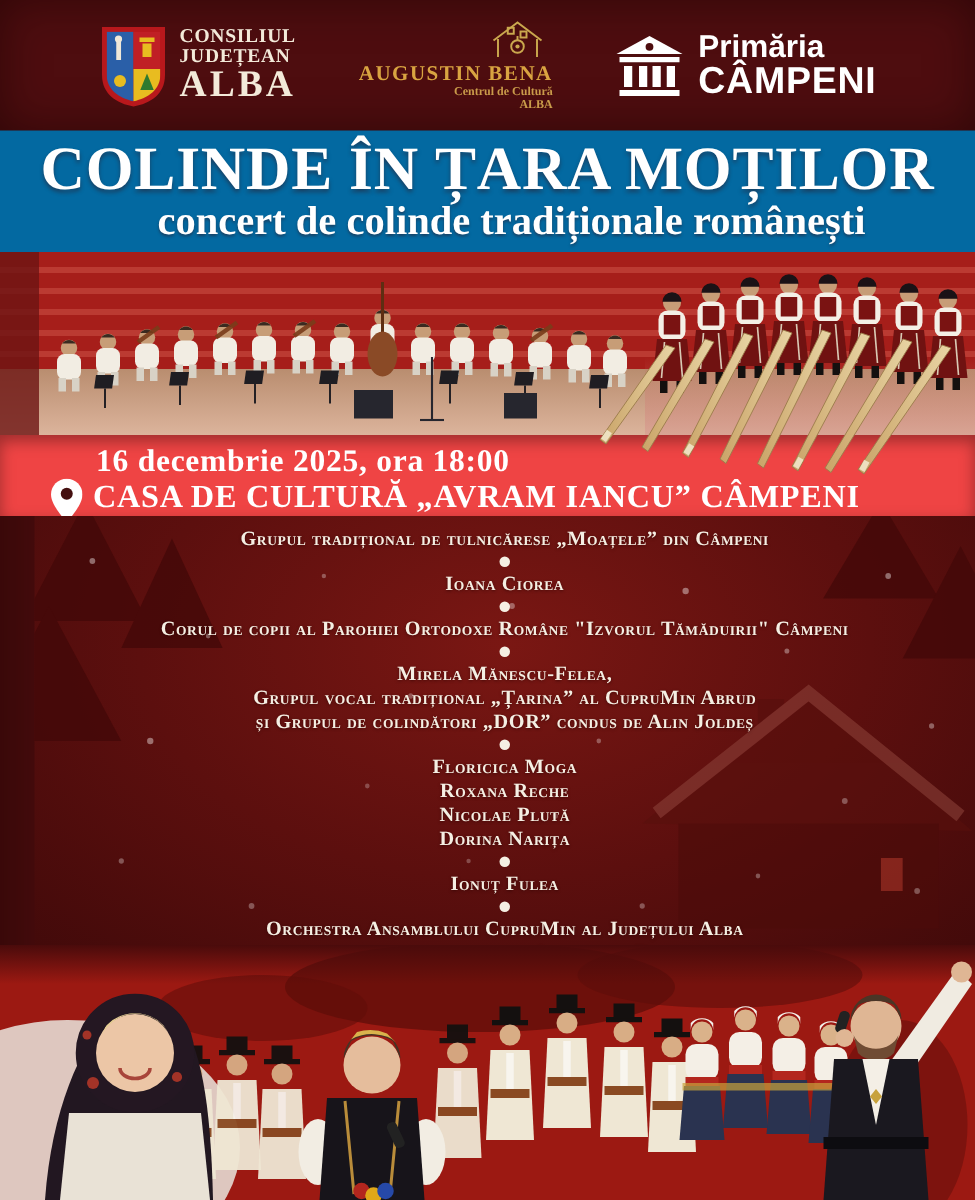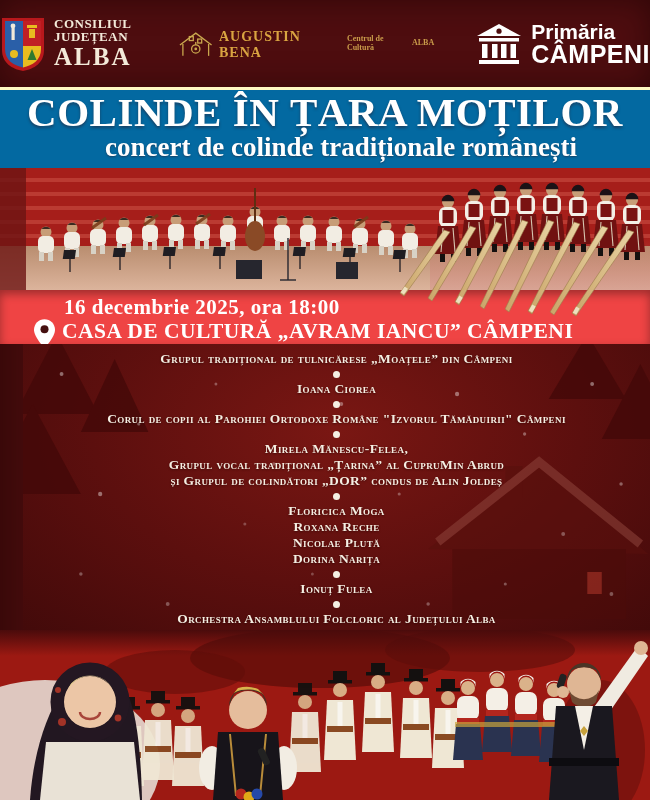--- a/index.html
+++ b/index.html
@@ -4,28 +4,28 @@
 <style>
   html,body{margin:0;padding:0;background:#fff;}
   .poster{
     position:relative;width:650px;height:800px;margin:0 auto;overflow:hidden;
     background:#4b0d0e;font-family:"Liberation Serif","DejaVu Serif",serif;
     box-shadow:inset 0 0 55px 8px rgba(25,0,0,.55);
   }
   
   .header{
     position:absolute;top:0;left:0;right:0;height:87px;background:#4e0d0f;
-    border-bottom:3px solid #fef9c3;display:flex;align-items:center;justify-content:center;gap:42px;
+    border-bottom:3px solid #0369a1;display:flex;align-items:center;justify-content:center;gap:42px;
     z-index:5;box-shadow:inset 0 0 30px rgba(20,0,0,.5);
   }
   .logo-alba{display:flex;align-items:center;gap:8px;color:#f3ead9;}
   .logo-alba .txt{line-height:1.05;letter-spacing:.5px;}
   .logo-alba .l1,.logo-alba .l2{font-size:13px;font-weight:bold;}
   .logo-alba .l3{font-size:25px;font-weight:bold;letter-spacing:2px;}
-  .logo-bena{display:flex;flex-direction:row;align-items:center;line-height:1.1;}
+  .logo-bena{display:flex;flex-direction:column;align-items:flex-end;line-height:1.1;}
   .logo-bena .name{color:#d9a441;font-weight:bold;font-size:14px;letter-spacing:1px;margin-top:2px;}
   .logo-bena .sub{color:#c99b4a;font-size:8px;font-weight:bold;}
   .logo-campeni{display:flex;align-items:center;gap:9px;color:#fff;
     font-family:"Liberation Sans","DejaVu Sans",sans-serif;line-height:1.0;}
   .logo-campeni .p1{font-size:21px;font-weight:bold;}
   .logo-campeni .p2{font-size:25px;font-weight:bold;letter-spacing:.5px;}
   
   .title-band{
     position:absolute;top:90px;left:0;right:0;height:78px;background:#0369a1;
     text-align:center;color:#fff;z-index:1;
@@ -318,21 +318,21 @@
       <div class="perf-line">Grupul vocal tradițional „Țarina” al CupruMin Abrud</div>
       <div class="perf-line">și Grupul de colindători „DOR” condus de Alin Joldeș</div>
       <div class="dot-sep"></div>
       <div class="perf-line">Floricica Moga</div>
       <div class="perf-line">Roxana Reche</div>
       <div class="perf-line">Nicolae Plută</div>
       <div class="perf-line">Dorina Narița</div>
       <div class="dot-sep"></div>
       <div class="perf-line">Ionuț Fulea</div>
       <div class="dot-sep"></div>
-      <div class="perf-line">Orchestra Ansamblului Folcloric al Județului Alba</div>
+      <div class="perf-line">Orchestra Ansamblului CupruMin al Județului Alba</div>
       <div class="perf-line">conducerea muzicală Alexandru Pal</div>
     </div>
   </div>
 
   <svg class="montage" viewBox="0 0 650 170">
     <defs>
       <linearGradient id="topfade" x1="0" y1="0" x2="0" y2="1">
         <stop offset="0" stop-color="#4a0b0b"></stop>
           <stop offset="1" stop-color="#4a0b0b" stop-opacity="0"></stop>
       </linearGradient>

